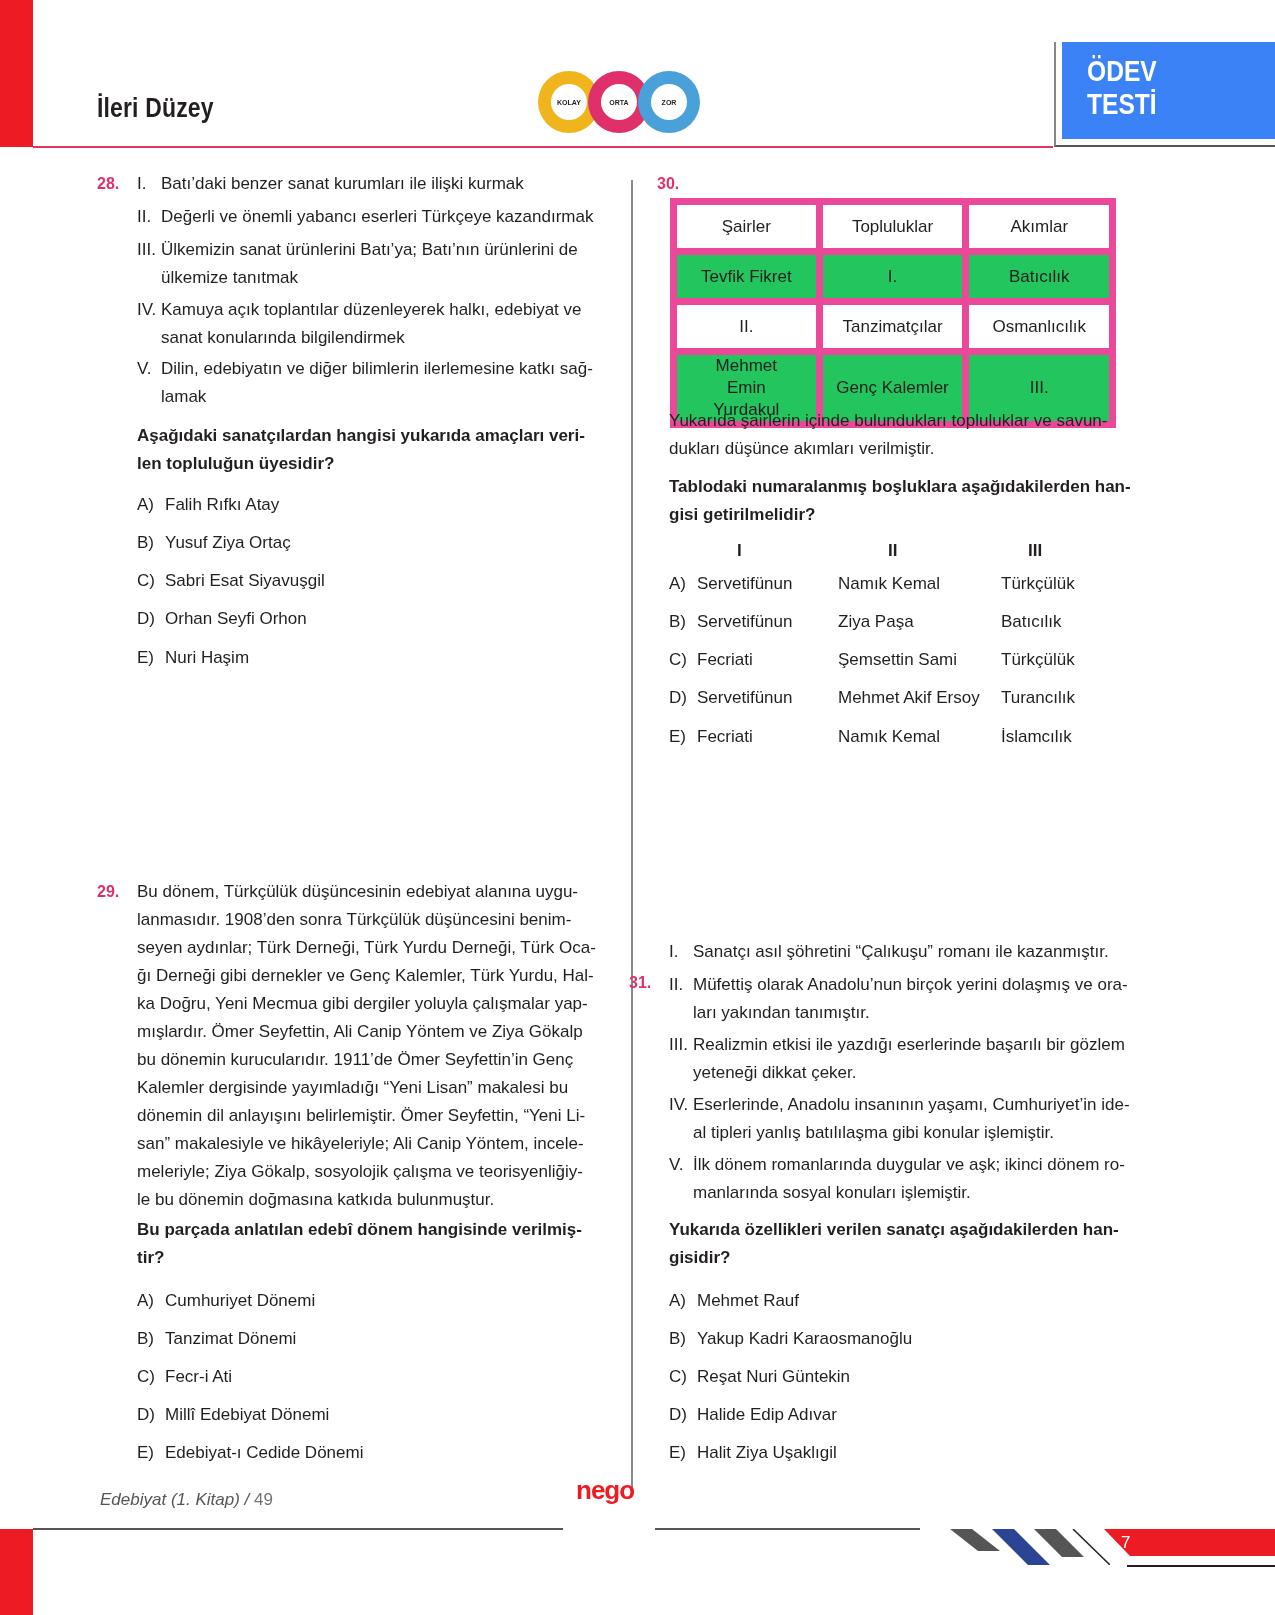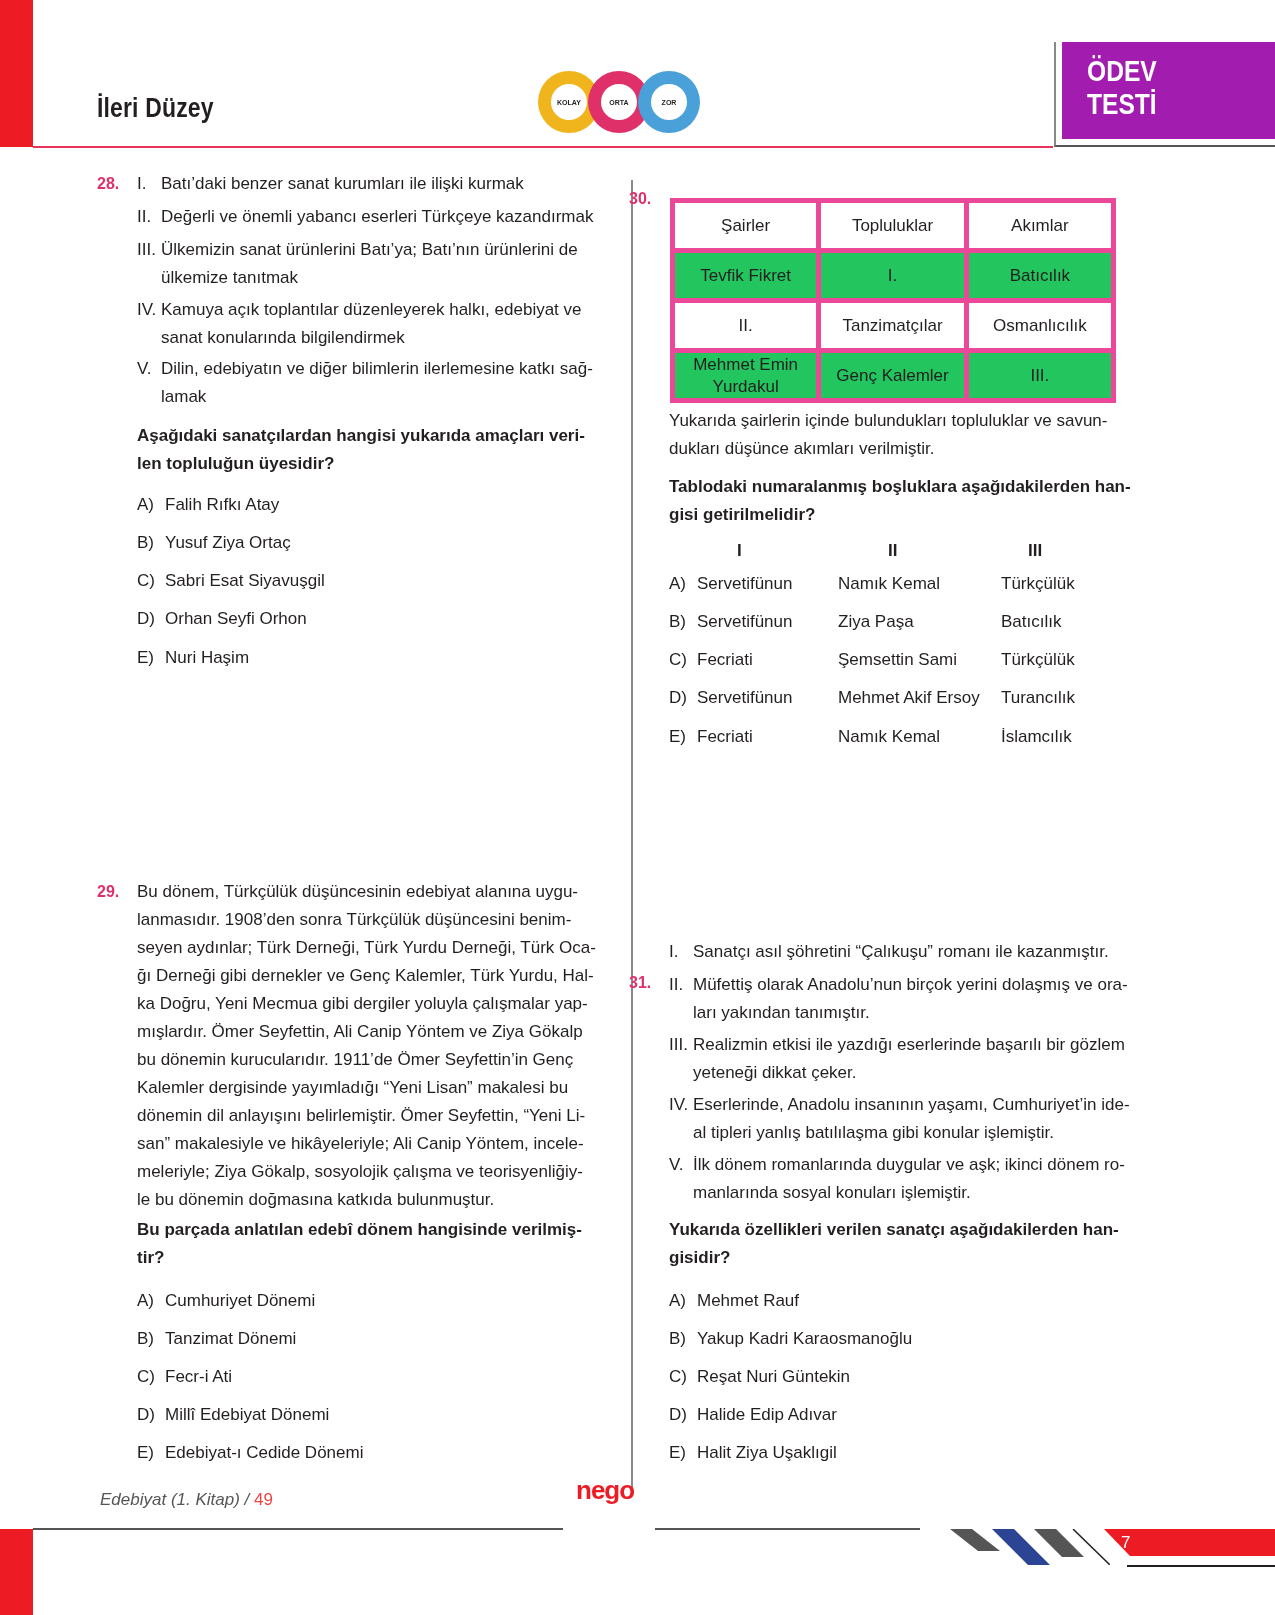--- a/index.html
+++ b/index.html
@@ -13,49 +13,49 @@
   .level-title { position: absolute; left: 97px; top: 92px; font-family: "Liberation Sans", sans-serif; font-weight: bold; font-size: 28px; transform: scaleX(0.82); transform-origin: left center; color: #231f20; letter-spacing: 0.2px; }
 
   .logo-rings { position: absolute; left: 528px; top: 69px; width: 170px; height: 66px; }
   .ring { position: absolute; top: 2px; width: 62px; height: 62px; border-radius: 50%; display: flex; align-items: center; justify-content: center; }
   .ring .inner { width: 36px; height: 36px; border-radius: 50%; background: #fff; display: flex; align-items: center; justify-content: center; font-size: 7px; font-weight: bold; color: #231f20; }
   .ring.kolay { left: 10px; background: #f0b41c; }
   .ring.orta { left: 60px; background: #e0306a; }
   .ring.zor { left: 110px; background: #4aa0d9; }
 
   .test-box-shadow { position: absolute; left: 1054px; top: 42px; width: 221px; height: 105px; border-left: 2px solid #888; border-bottom: 2px solid #555; }
-  .test-box { position: absolute; left: 1062px; top: 42px; width: 213px; height: 97px; background: #a21caf; padding: 12px 0 0 25px; }
+  .test-box { position: absolute; left: 1062px; top: 42px; width: 213px; height: 97px; background: #3b82f6; padding: 12px 0 0 25px; }
   .test-box span { display: block; color: #fff; font-weight: bold; font-size: 30px; line-height: 33px; transform: scaleX(0.82); transform-origin: left center; }
 
   .col-divider { position: absolute; left: 631px; top: 180px; width: 2px; height: 1316px; background: #8a8a8a; }
 
   .qnum { position: absolute; color: #e0306a; font-weight: bold; font-size: 16px; }
   .txt { font-size: 17px; line-height: 28px; color: #231f20; }
   .bold { font-weight: bold; }
 
   .item { position: absolute; font-size: 17px; line-height: 28px; }
   .item .roman { position: absolute; left: 0; top: 0; }
   .item .body { position: absolute; left: 24px; top: 0; }
 
   .qblock { position: absolute; }
   .opt { position: absolute; font-size: 17px; }
   .opt .letter { position: absolute; left: 0; }
   .opt .val { position: absolute; left: 28px; white-space: nowrap; }
 
   table.q30 { position: absolute; left: 670px; top: 198px; width: 446px; border-collapse: collapse; font-size: 17px; }
-  table.q30 td { border: 5px solid #ec4899; text-align: center; vertical-align: middle; height: 50px; line-height: 22px; padding: 0 4px; }
+  table.q30 td { border: 7px solid #ec4899; text-align: center; vertical-align: middle; height: 50px; line-height: 22px; padding: 0 4px; }
   table.q30 tr.shade td { background: #22c55e; }
   table.q30 td.c1 { width: 148px; }
   table.q30 td.c2 { width: 149px; border-radius: 14px; }
   table.q30 td.c3 { width: 149px; }
 
   .footer-rule-left { position: absolute; left: 33px; top: 1528px; width: 530px; height: 2px; background: #555; }
   .footer-rule-mid { position: absolute; left: 655px; top: 1528px; width: 265px; height: 2px; background: #555; }
   .footer-text { position: absolute; left: 100px; top: 1490px; font-size: 17px; color: #555; font-style: italic; }
-  .footer-text .pg { font-style: normal; color: #ef4444; }
+  .footer-text .pg { font-style: normal; color: #737373; }
   .nego-logo { position: absolute; left: 576px; top: 1474px; width: 60px; height: 32px; display: flex; align-items: flex-end; font-weight: bold; font-size: 26px; color: #ed1c24; letter-spacing: -1px; }
   .stripes { position: absolute; left: 950px; top: 1529px; width: 160px; height: 36px; }
   .page-badge { position: absolute; left: 1104px; top: 1529px; width: 171px; height: 27px; }
   .page-num { position: absolute; left: 1121px; top: 1533px; color: #fff; font-size: 17px; }
   .page-underline { position: absolute; left: 1127px; top: 1565px; width: 148px; height: 2px; background: #231f20; }
 </style>
 </head>
 <body>
 
 <div class="red-bar-top"></div>
@@ -160,21 +160,21 @@
   </div>
 <div class="opt" style="left:137px; top:1405px;">
     <span class="letter">D)</span>
     <span class="val">Millî Edebiyat Dönemi</span>
   </div>
 <div class="opt" style="left:137px; top:1443px;">
     <span class="letter">E)</span>
     <span class="val">Edebiyat-ı Cedide Dönemi</span>
   </div>
 
-<div class="qnum" style="left:630px; top:190px; left:631px;"><span style="position:relative; left:-2px">30.</span></div>
+<div class="qnum" style="left:630px; top:175px; left:631px;padding-left:28px;"><span style="position:relative; left:-2px">30.</span></div>
 <table class="q30">
   <tbody>
       <tr>
     <td class="c1">Şairler</td>
     <td class="c2">Topluluklar</td>
     <td class="c3">Akımlar</td>
   </tr>
   <tr class="shade">
     <td>Tevfik Fikret</td>
     <td>I.</td>

